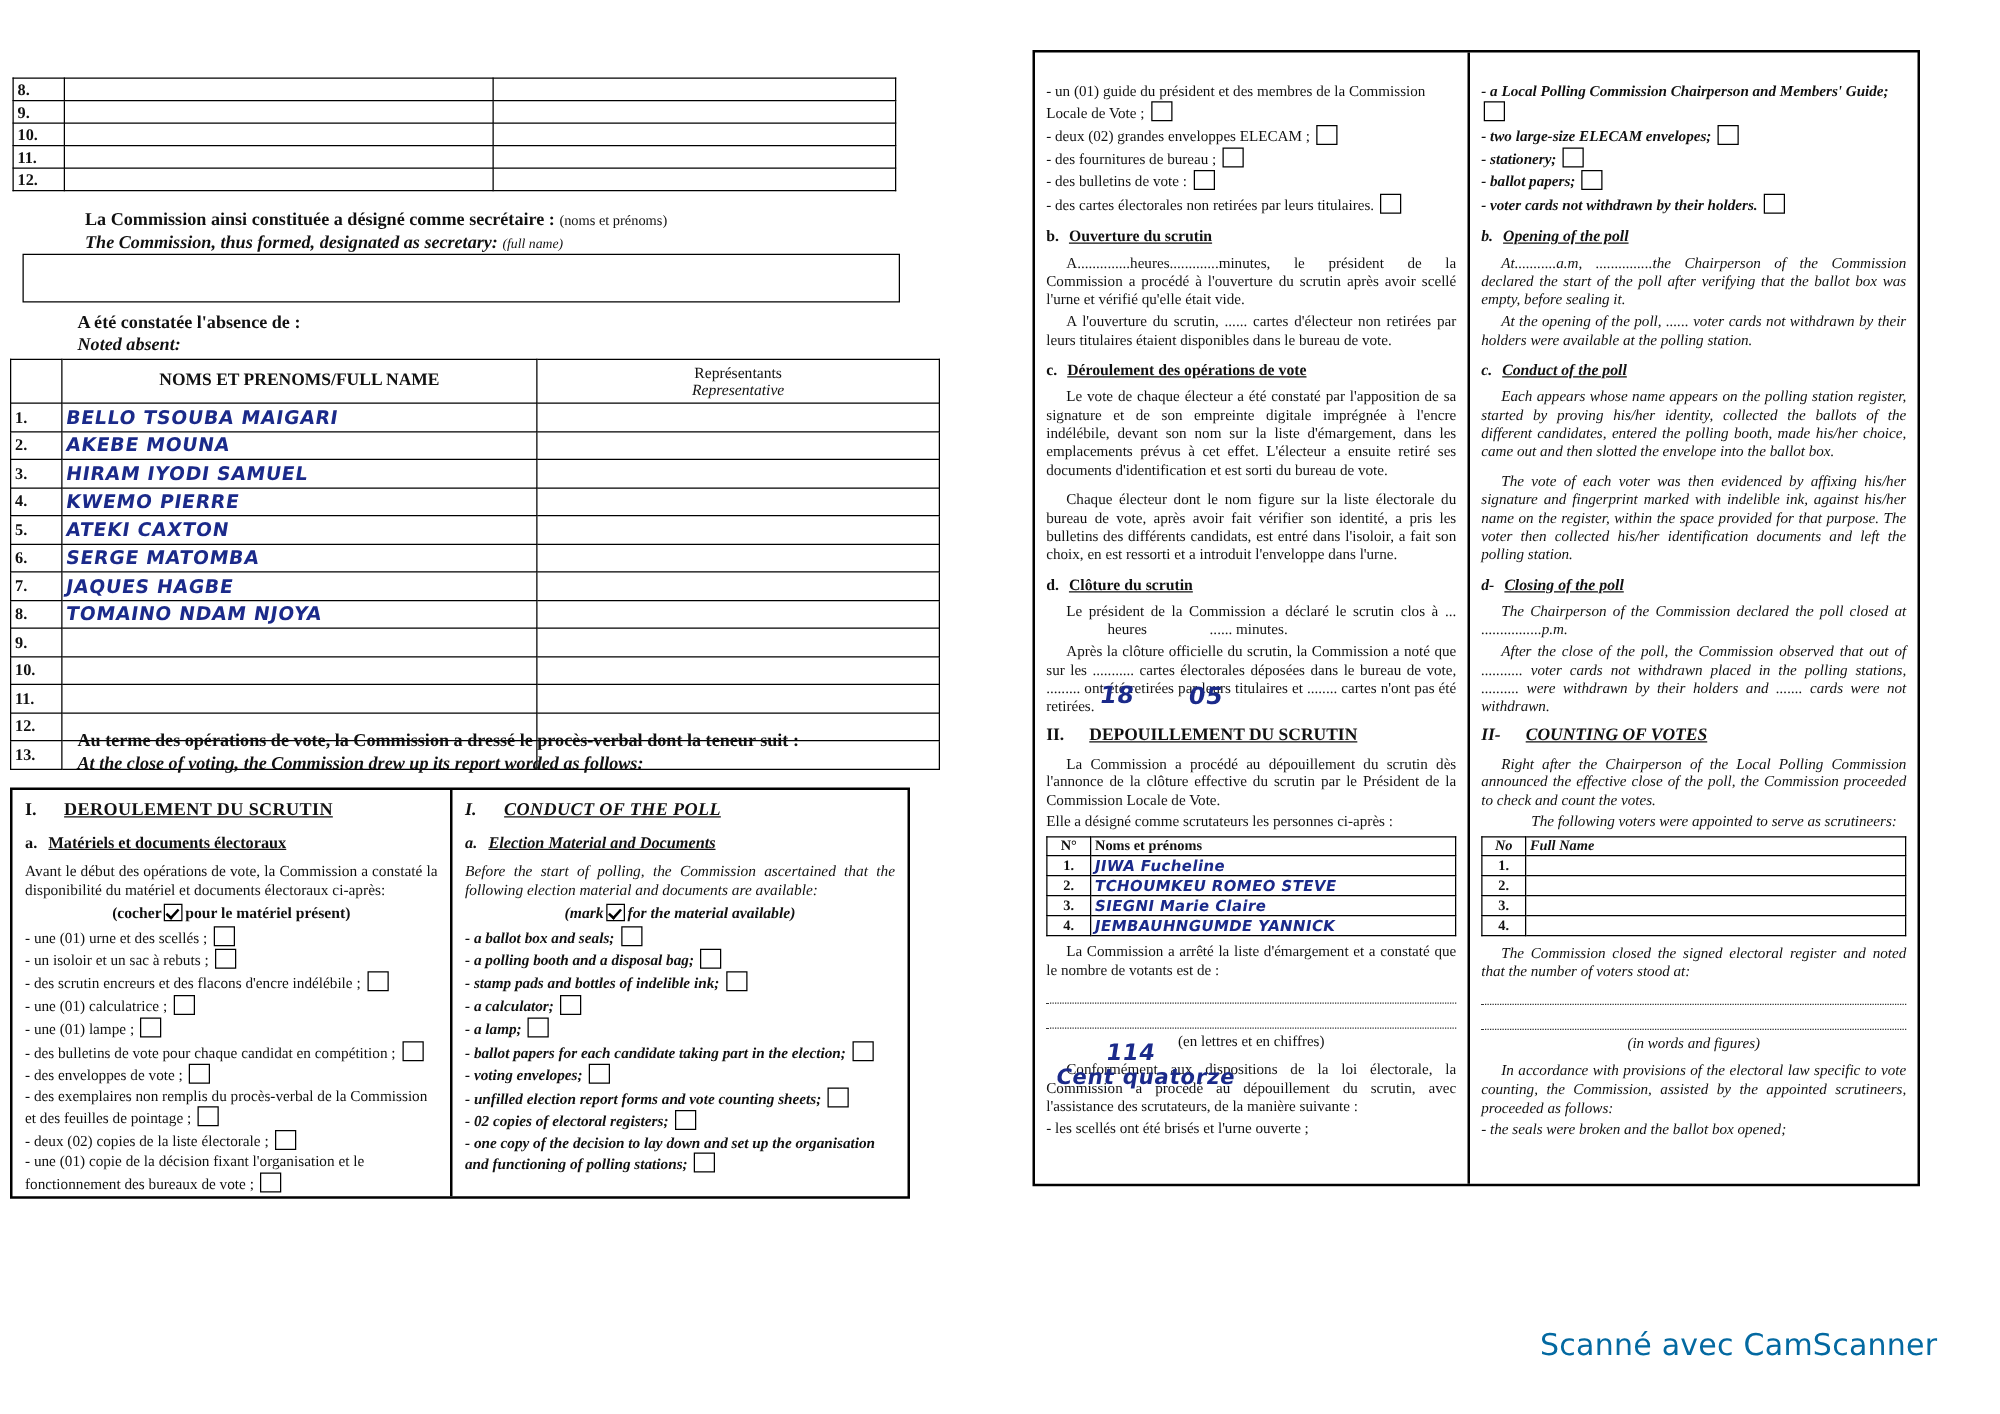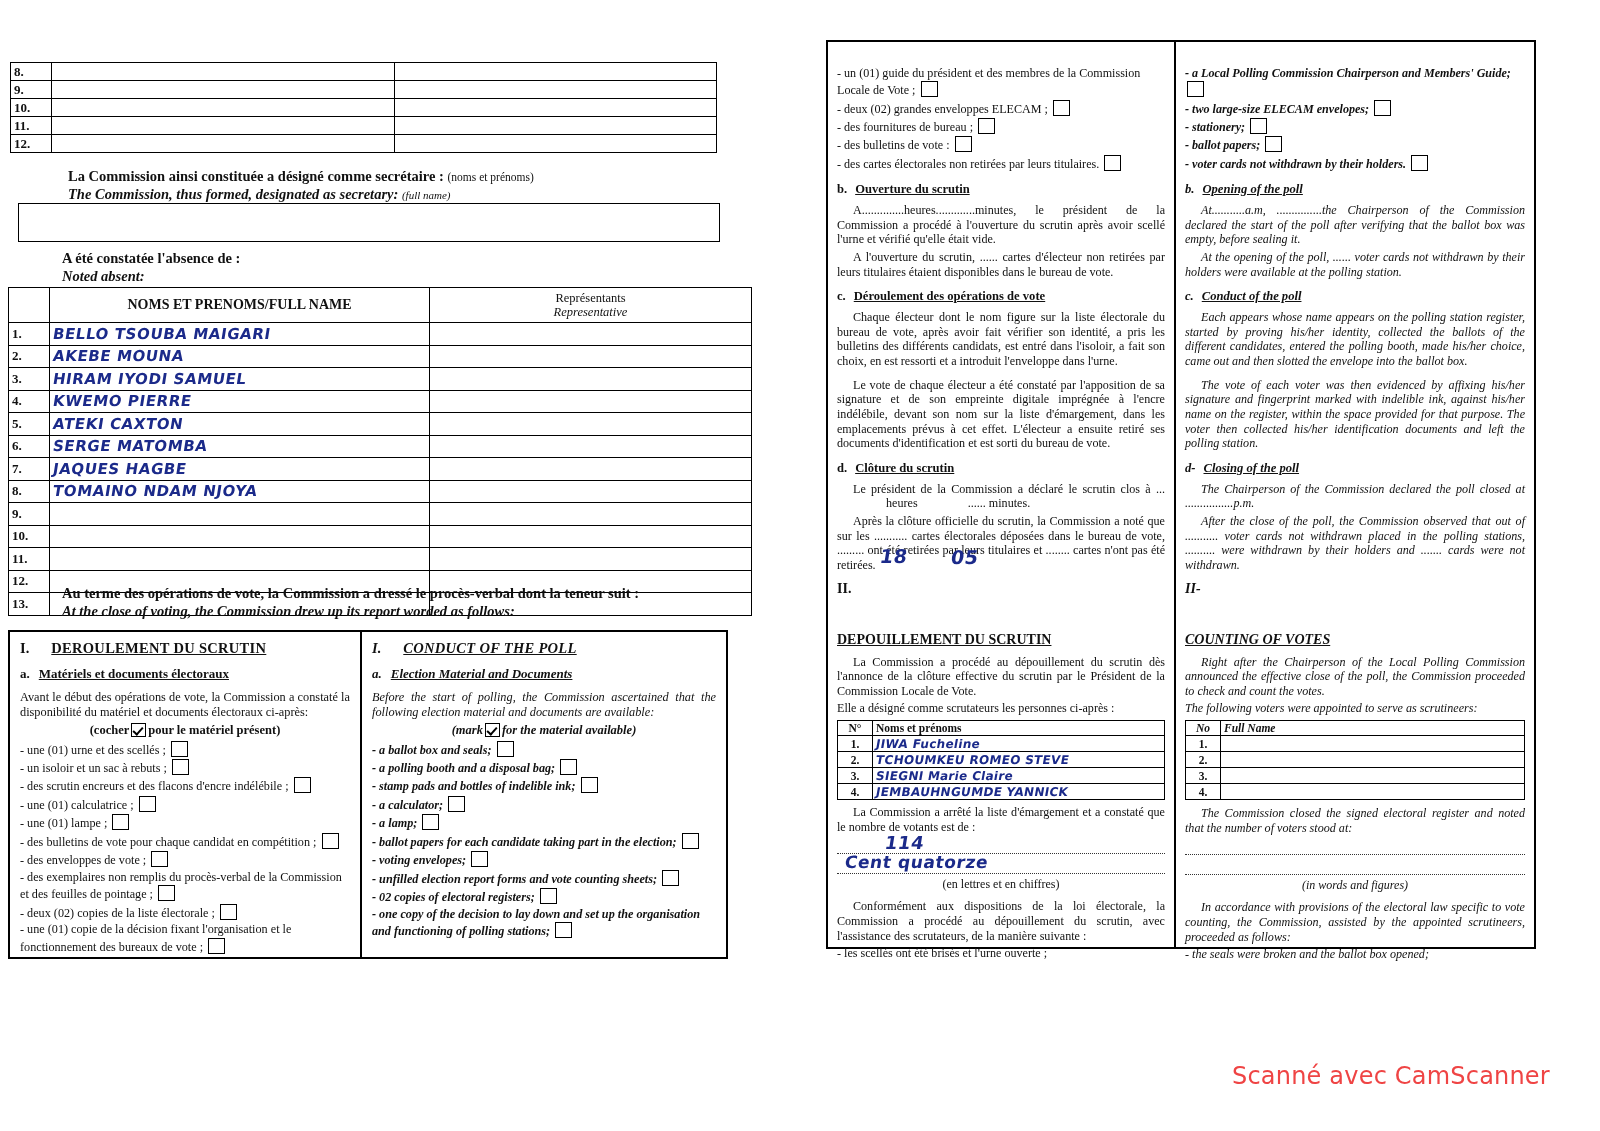--- a/index.html
+++ b/index.html
@@ -71,21 +71,21 @@
   .en-col .intro,.en-col ul.chk{font-style:italic;}
   .en-col ul.chk li{font-weight:bold;}
 
   
   #right-page{left:826px;top:40px;width:706px;height:905px;border:2.4px solid #000;display:flex;}
   #right-page .col.fr-col{width:348px;border-right:2.4px solid #000;}
   .rp{padding:24px 9px 4px 9px;box-sizing:border-box;}
   .rp .intro{font-size:12.1px;line-height:1.21;}
   .rp ul.chk{font-size:12.1px;}
   .blk{margin-bottom:9px;}
-  .head2{display:flex;gap:35px;font-size:14px;margin:8px 0 7px;flex-direction:column;}
+  .head2{display:flex;gap:20px;font-size:14px;margin:8px 0 7px;}
   .head2 .rn{font-weight:bold;}
   .head2 .tt{font-weight:bold;text-decoration:underline;}
   .subh{display:flex;gap:8px;font-size:12.6px;margin:10px 0 6px;}
   .subh .sl{font-weight:bold;}
   .subh .st{font-weight:bold;text-decoration:underline;}
   .en-col .subh .sl,.en-col .subh .st,.en-col .head2 .rn,.en-col .head2 .tt{font-style:italic;}
   .ind{text-indent:16px;}
 
   table.mini{border-collapse:collapse;width:100%;margin-top:4px;}
   table.mini td{border:1.3px solid #000;height:15px;font-size:11.5px;padding:0 3px;}
@@ -99,21 +99,21 @@
   .dotline{border-bottom:1.2px dotted #333;height:12px;margin:7px 0 2px;}
   .centernote{text-align:center;font-size:12px;font-weight:normal;margin:3px 0 7px;}
   .en-col .centernote{font-style:italic;}
 
   #hw-time-h{position:absolute;left:880px;top:545px;}
   #hw-time-m{position:absolute;left:951px;top:546px;}
   #hw-votes-fig{position:absolute;left:885px;top:832px;font-size:18px;}
   #hw-votes-words{position:absolute;left:845px;top:852px;font-size:17px;}
 
   #watermark{position:absolute;left:1232px;top:1062px;font-family:"DejaVu Sans",sans-serif;
-             font-size:24px;color:#ef4444;letter-spacing:.2px;}
+             font-size:24px;color:#0369a1;letter-spacing:.2px;}
 </style>
 </head>
 <body>
 
 <div class="page" id="left-page">
 
   <table class="grid" id="members-top-table">
     <tbody id="members-top-body">
         <tr>
           <td class="num">8.</td>
@@ -311,22 +311,22 @@
       <span class="sl">b.</span>
       <span class="st">Ouverture du scrutin</span>
     </div>
     <div class="intro ind">A..............heures.............minutes, le président de la Commission a procédé à l'ouverture du scrutin après avoir scellé l'urne et vérifié qu'elle était vide.</div>
     <div class="intro ind">A l'ouverture du scrutin, ...... cartes d'électeur non retirées par leurs titulaires étaient disponibles dans le bureau de vote.</div>
 
     <div class="subh">
       <span class="sl">c.</span>
       <span class="st">Déroulement des opérations de vote</span>
     </div>
+    <div class="intro ind blk">Le vote de chaque électeur a été constaté par l'apposition de sa signature et de son empreinte digitale imprégnée à l'encre indélébile, devant son nom sur la liste d'émargement, dans les emplacements prévus à cet effet. L'électeur a ensuite retiré ses documents d'identification et est sorti du bureau de vote.</div>
     <div class="intro ind blk">Chaque électeur dont le nom figure sur la liste électorale du bureau de vote, après avoir fait vérifier son identité, a pris les bulletins des différents candidats, est entré dans l'isoloir, a fait son choix, en est ressorti et a introduit l'enveloppe dans l'urne.</div>
-    <div class="intro ind blk">Le vote de chaque électeur a été constaté par l'apposition de sa signature et de son empreinte digitale imprégnée à l'encre indélébile, devant son nom sur la liste d'émargement, dans les emplacements prévus à cet effet. L'électeur a ensuite retiré ses documents d'identification et est sorti du bureau de vote.</div>
 
     <div class="subh">
       <span class="sl">d.</span>
       <span class="st">Clôture du scrutin</span>
     </div>
     <div class="intro ind">
       <span>Le président de la Commission a déclaré le scrutin clos à ...</span>
       <span style="display:inline-block;width:46px;"></span>
       <span>heures</span>
       <span style="display:inline-block;width:44px;"></span>
@@ -402,21 +402,21 @@
       <span class="st">Closing of the poll</span>
     </div>
     <div class="intro ind" style="font-style:italic;">The Chairperson of the Commission declared the poll closed at ................p.m.</div>
     <div class="intro ind" style="font-style:italic;">After the close of the poll, the Commission observed that out of ........... voter cards not withdrawn placed in the polling stations, .......... were withdrawn by their holders and ....... cards were not withdrawn.</div>
 
     <div class="head2">
       <span class="rn">II-</span>
       <span class="tt">COUNTING OF VOTES</span>
     </div>
     <div class="intro ind" style="font-style:italic;">Right after the Chairperson of the Local Polling Commission announced the effective close of the poll, the Commission proceeded to check and count the votes.</div>
-    <div class="intro" style="">The following voters were appointed to serve as scrutineers:</div>
+    <div class="intro" style="margin-left:40px;">The following voters were appointed to serve as scrutineers:</div>
 
     <table class="mini">
       <tbody id="scr-en-body">
           <tr>
             <td class="n h">No</td>
             <td class="h">Full Name</td>
           </tr>
           <tr>
             <td class="n">1.</td>
             <td></td>

